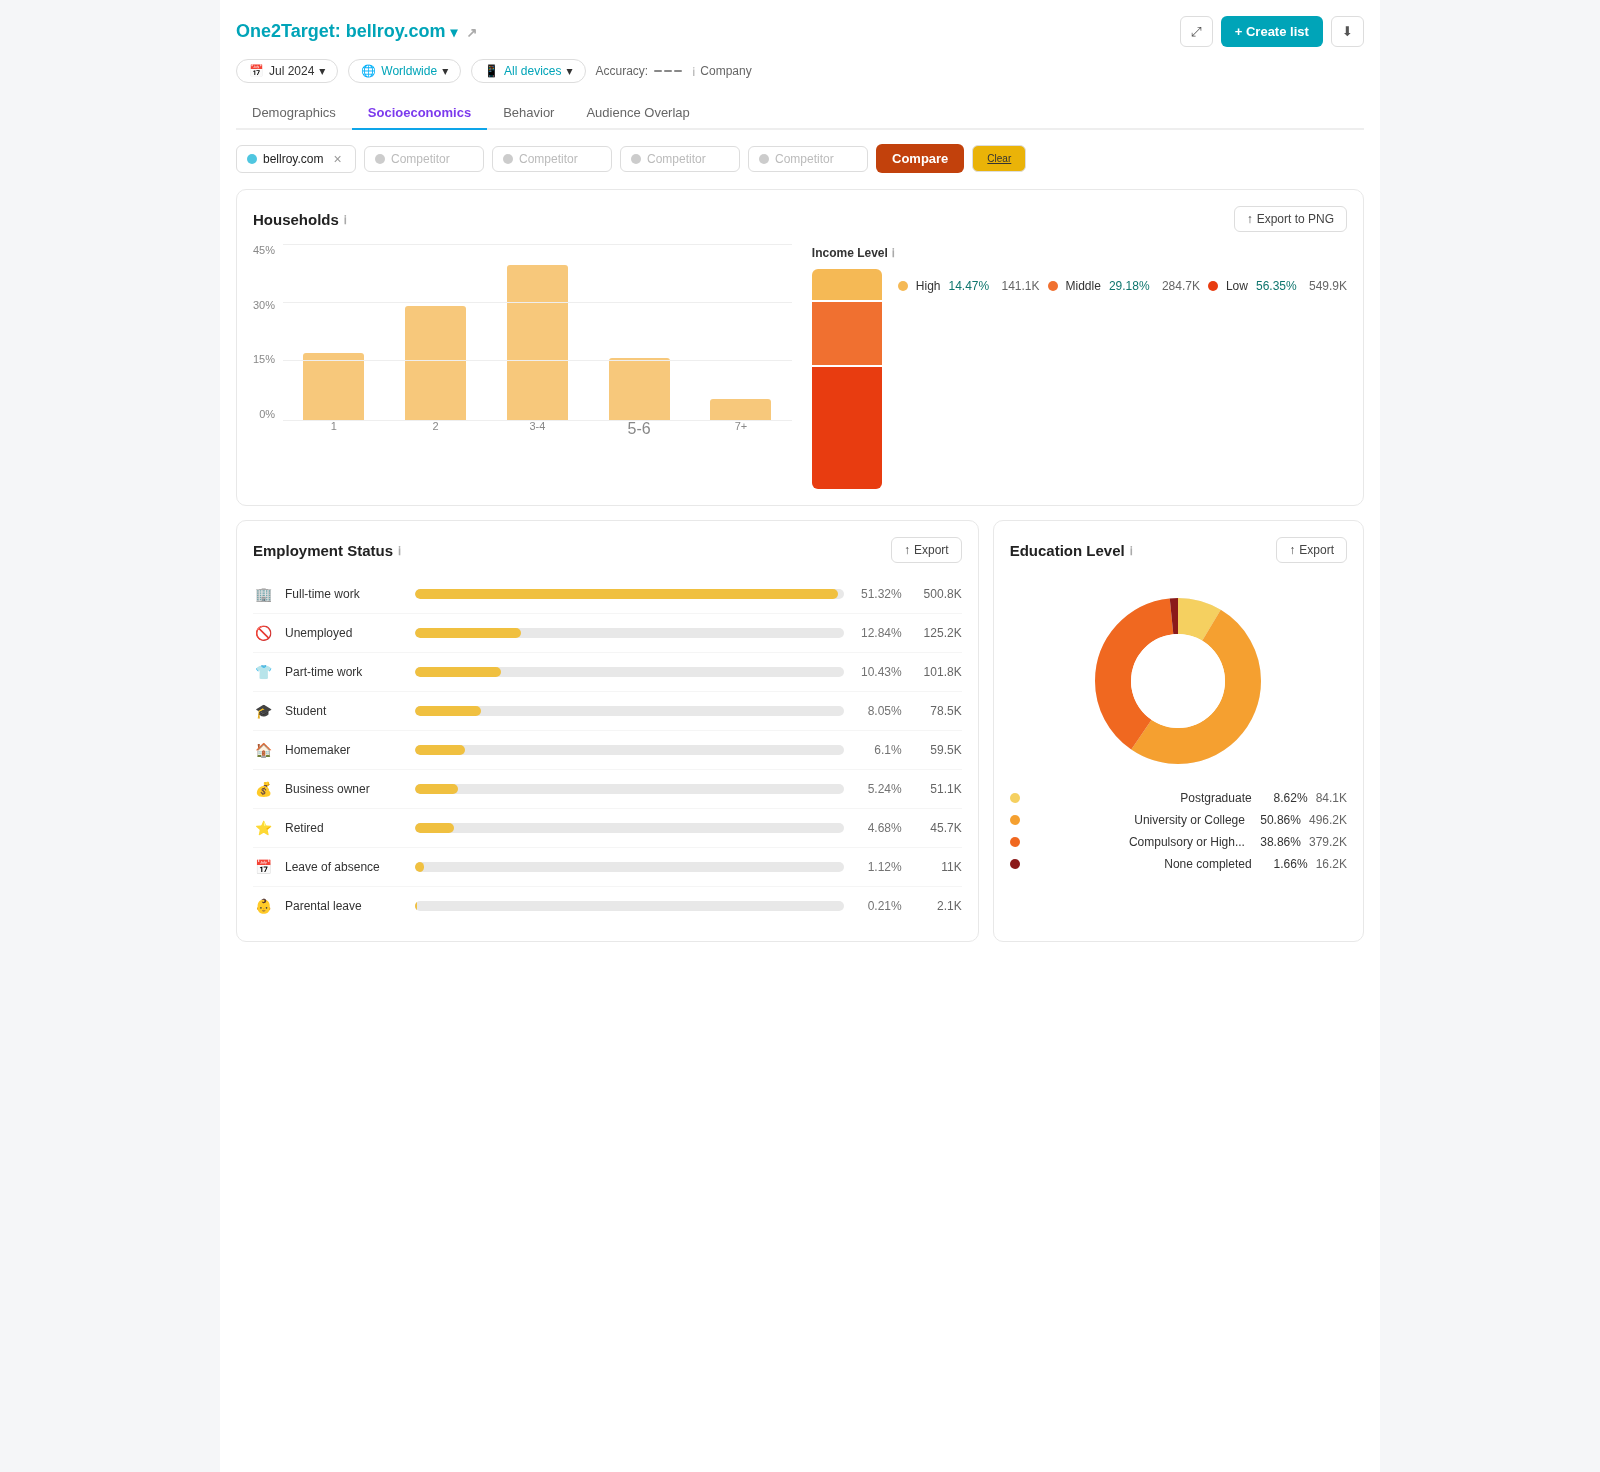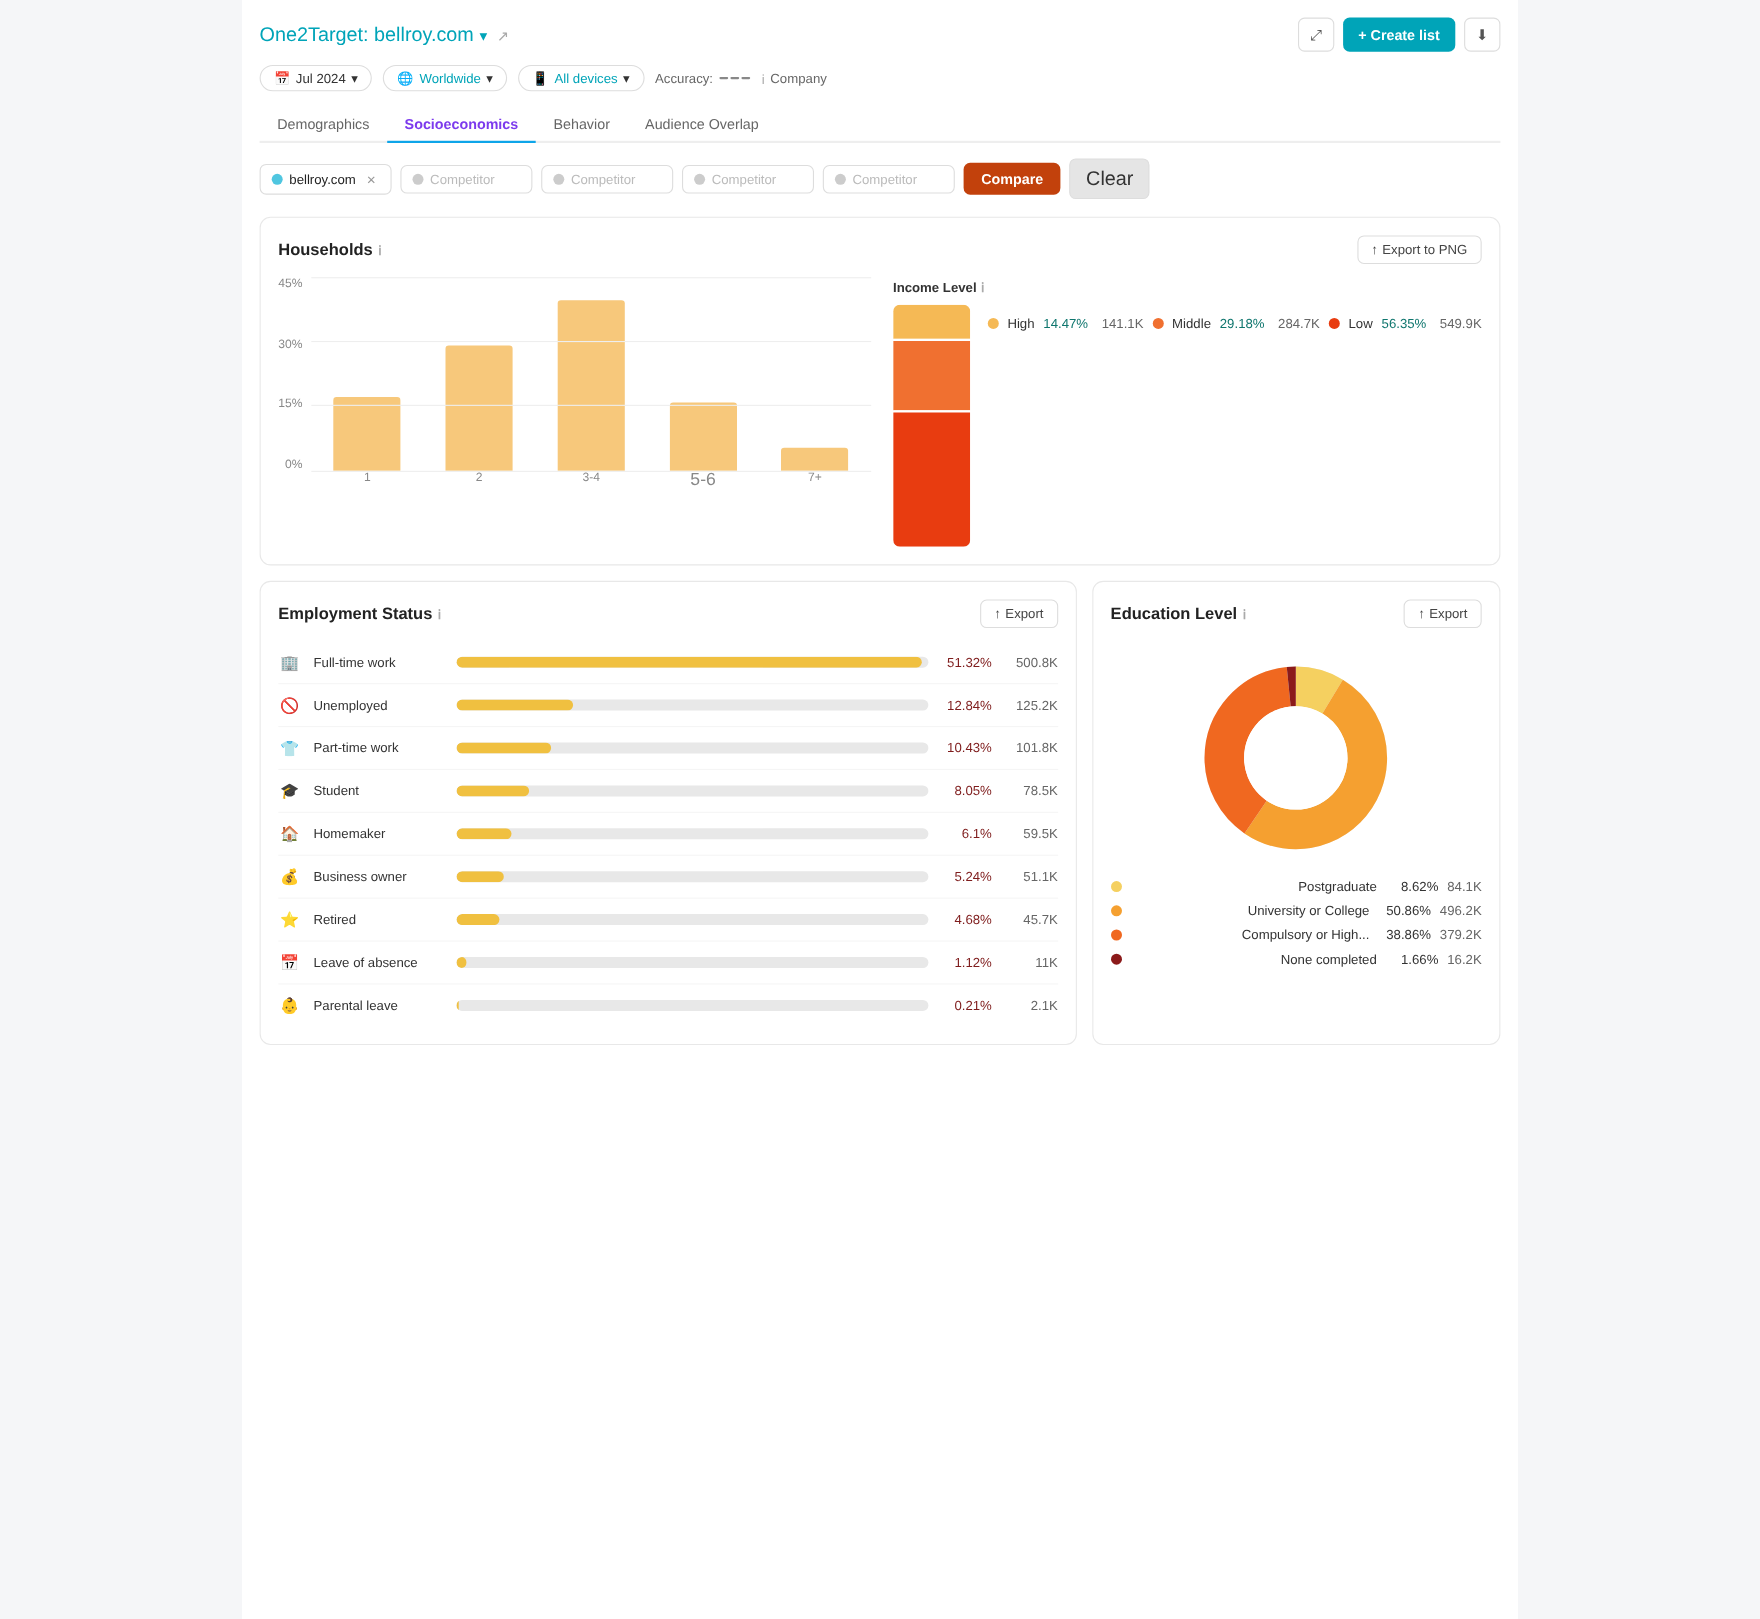--- a/index.html
+++ b/index.html
@@ -3,21 +3,21 @@
   <meta charset="utf-8">
   <style>
     * { box-sizing: border-box; margin: 0; padding: 0; }
     body { font-family: -apple-system, BlinkMacSystemFont, 'Segoe UI', sans-serif; background: #f5f6f8; color: #222; font-size: 13px; }
 
     .app-container { max-width: 1160px; margin: 0 auto; padding: 16px; background: #fff; min-height: 100vh; }
 
     
     .header { display: flex; align-items: center; justify-content: space-between; margin-bottom: 12px; }
     .header-left { display: flex; align-items: center; gap: 8px; }
-    .app-title { font-size: 18px; font-weight: 400; color: #222; }
+    .app-title { font-size: 18px; font-weight: 700; color: #222; }
     .app-title span { color: #00a4b8; }
     .header-actions { display: flex; gap: 8px; }
     .btn-expand { border: 1px solid #ddd; background: #fff; border-radius: 6px; padding: 6px 10px; cursor: pointer; color: #555; }
     .btn-create { background: #00a4b8; color: #fff; border: none; border-radius: 6px; padding: 8px 14px; font-size: 13px; font-weight: 600; cursor: pointer; display: flex; align-items: center; gap: 4px; }
     .btn-download { border: 1px solid #ddd; background: #fff; border-radius: 6px; padding: 6px 10px; cursor: pointer; color: #555; }
 
     
     .filter-bar { display: flex; align-items: center; gap: 10px; margin-bottom: 14px; flex-wrap: wrap; }
     .filter-pill { display: flex; align-items: center; gap: 5px; border: 1px solid #ddd; border-radius: 20px; padding: 4px 12px; font-size: 12px; cursor: pointer; background: #fff; color: #333; }
 
@@ -26,21 +26,21 @@
     .tab { padding: 8px 16px; cursor: pointer; font-size: 13px; color: #666; border-bottom: 2px solid transparent; margin-bottom: -2px; }
     .tab.active { color: #7c3aed; border-bottom: 2px solid #0ea5e9; font-weight: 600; }
 
     
     .compare-bar { display: flex; align-items: center; gap: 8px; margin-bottom: 16px; flex-wrap: wrap; }
     .compare-input { display: flex; align-items: center; gap: 6px; border: 1px solid #ddd; border-radius: 6px; padding: 5px 10px; background: #fff; font-size: 12px; min-width: 120px; }
     .compare-input .indicator { width: 10px; height: 10px; border-radius: 50%; background: #4fc6e0; }
     .compare-input.empty .indicator { background: #ccc; }
     .compare-input .close-btn { cursor: pointer; color: #999; font-size: 14px; margin-left: 4px; }
     .btn-compare { background: #c2410c; color: #fff; border: none; border-radius: 6px; padding: 7px 16px; font-size: 13px; font-weight: 600; cursor: pointer; }
-    .btn-clear { background: #e5e5e5; color: #333; border: 1px solid #ddd; border-radius: 6px; padding: 7px 14px; font-size: 18px; cursor: pointer; }
+    .btn-clear { background: #eab308; color: #333; border: 1px solid #ddd; border-radius: 6px; padding: 7px 14px; font-size: 10px; cursor: pointer; text-decoration: underline; }
     .row { display: grid; grid-template-columns: 2fr 1fr; gap: 14px; }
     .card { background: #fff; border: 1px solid #e8e8e8; border-radius: 10px; padding: 16px; }
 
     
     .card-header { display: flex; align-items: center; justify-content: space-between; margin-bottom: 12px; }
     .card-title { font-size: 15px; font-weight: 700; display: flex; align-items: center; gap: 5px; }
     .info-icon { color: #aaa; font-size: 12px; cursor: pointer; }
     .btn-export { border: 1px solid #ddd; background: #fff; border-radius: 6px; padding: 5px 12px; font-size: 12px; cursor: pointer; display: flex; align-items: center; gap: 4px; color: #444; }
     .y-axis { display: flex; flex-direction: column; justify-content: space-between; align-items: flex-end; padding-right: 8px; height: 200px; font-size: 11px; color: #888; padding-bottom: 24px; }
 
@@ -55,21 +55,21 @@
     .legend-val { color: #666; }
 
     
     .employment-list { margin-top: 8px; }
     .employment-item { display: flex; align-items: center; gap: 10px; padding: 8px 0; border-bottom: 1px solid #f5f5f5; }
     .employment-item:last-child { border-bottom: none; }
     .emp-icon { width: 22px; height: 22px; display: flex; align-items: center; justify-content: center; font-size: 14px; flex-shrink: 0; }
     .emp-label { width: 120px; font-size: 12px; color: #333; flex-shrink: 0; }
     .emp-bar-container { flex: 1; height: 10px; background: #e8e8e8; border-radius: 5px; overflow: hidden; }
     .emp-bar { height: 100%; background: #f0c040; border-radius: 5px; }
-    .emp-pct { width: 48px; text-align: right; font-size: 12px; color: #7f1d1d; }
+    .emp-pct { width: 48px; text-align: right; font-size: 12px; color: #737373; }
     .emp-val { width: 50px; text-align: right; font-size: 12px; color: #666; }
 
     
     .education-card { display: flex; flex-direction: column; }
     .donut-container { display: flex; justify-content: center; margin: 16px 0; }
     .education-legend { display: flex; flex-direction: column; gap: 8px; margin-top: 4px; text-align: right; }
     .edu-legend-item { display: flex; align-items: center; gap: 8px; font-size: 12px; }
     .edu-legend-dot { width: 10px; height: 10px; border-radius: 50%; flex-shrink: 0; }
     .edu-legend-label { flex: 1; color: #333; }
     .edu-legend-pct { color: #333; font-weight: 500; min-width: 48px; }

